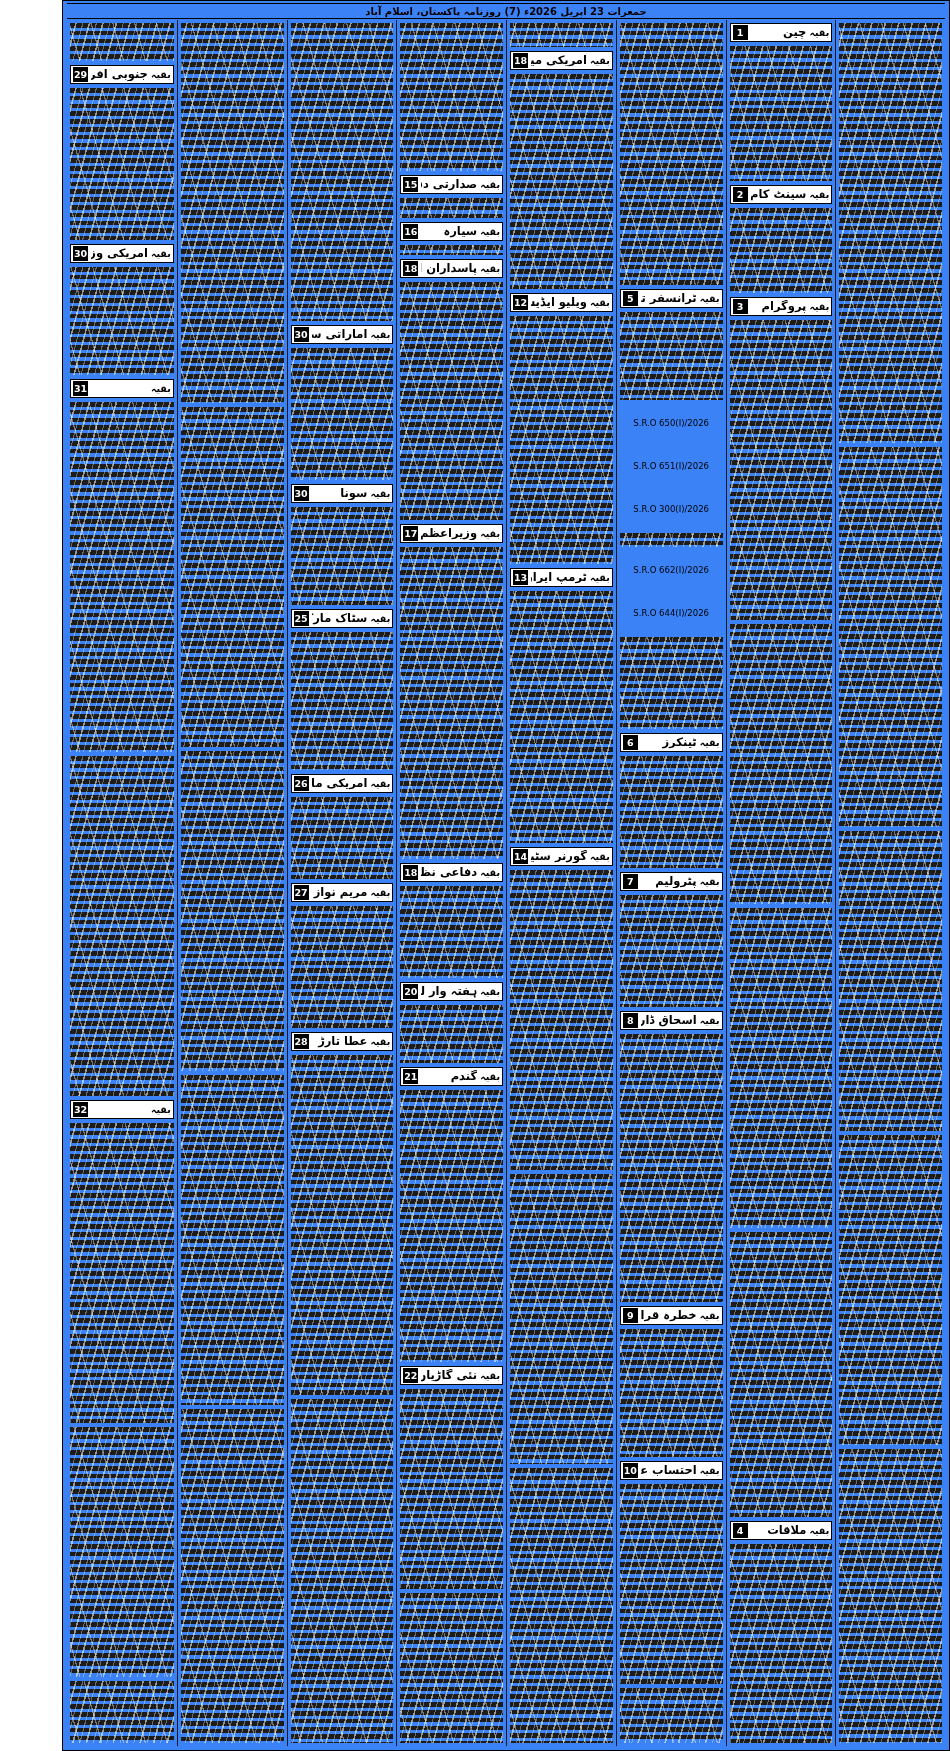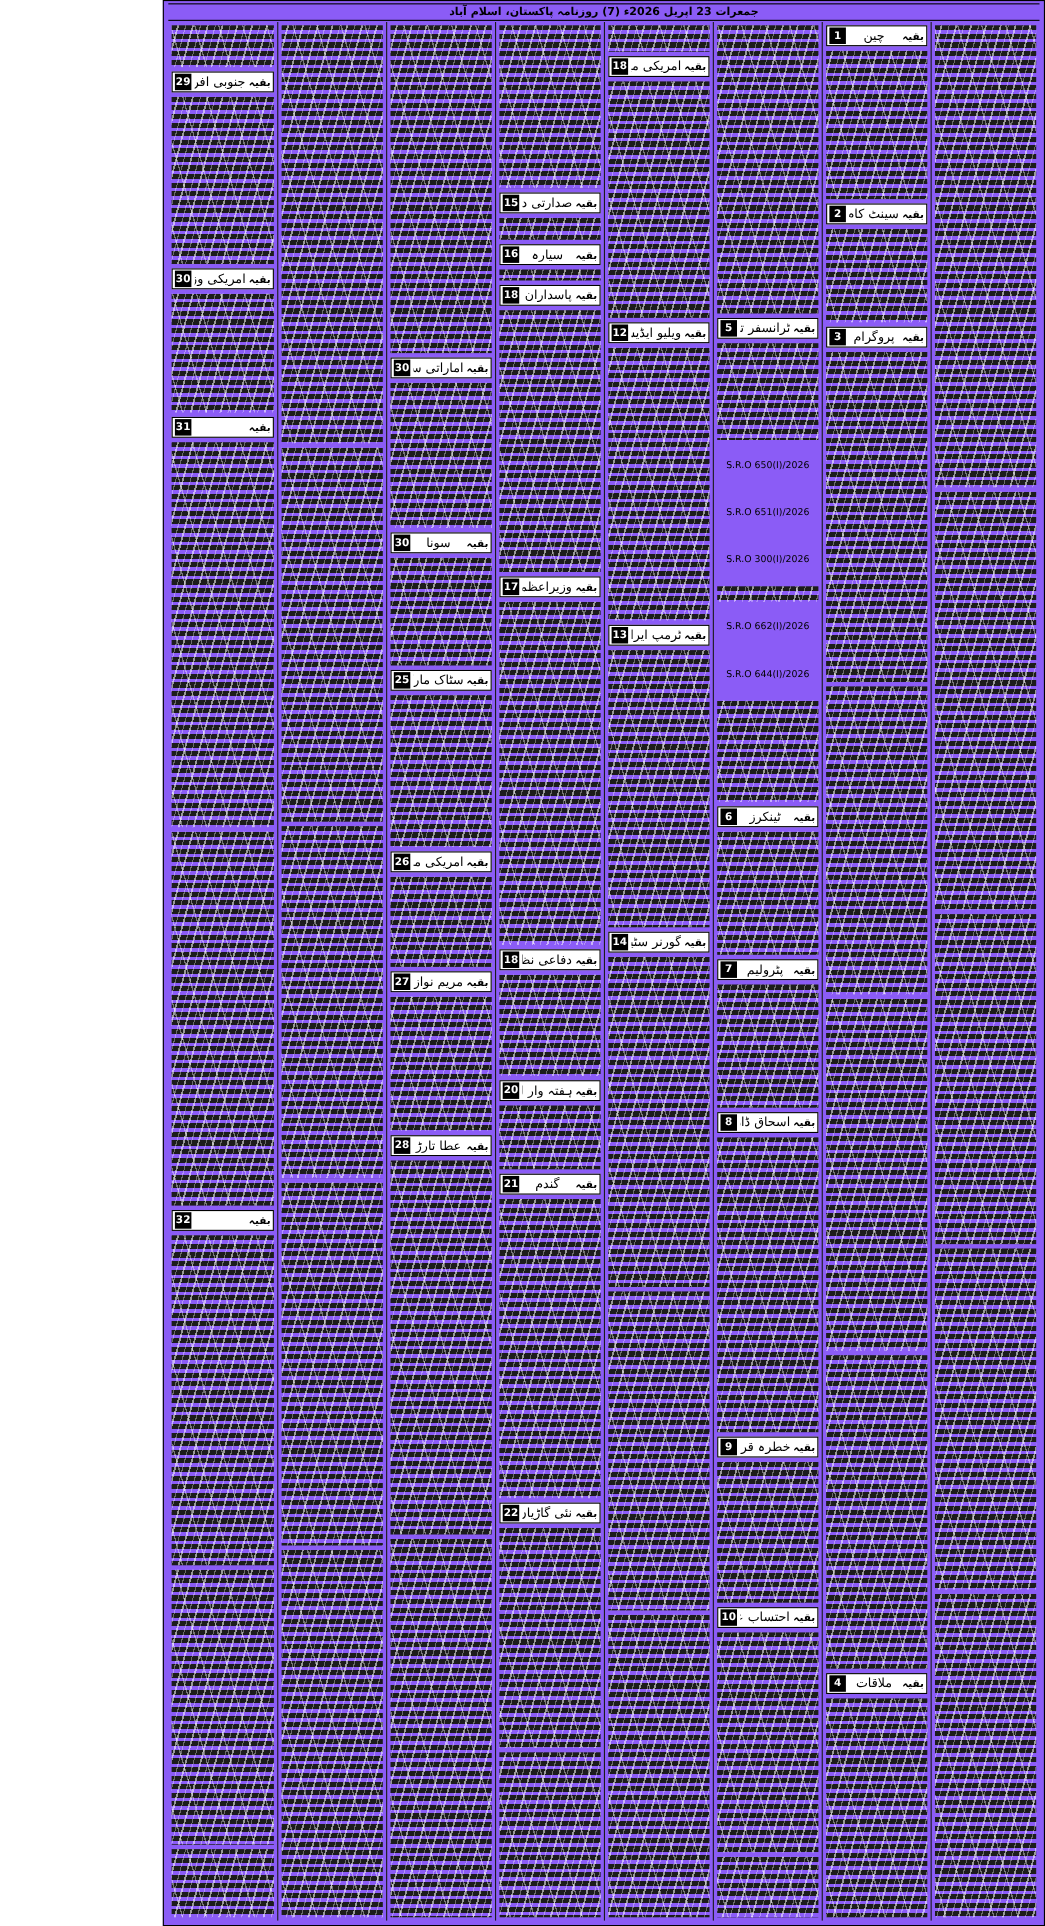--- a/index.html
+++ b/index.html
@@ -1,21 +1,21 @@
 <!DOCTYPE html>
 <html lang="ur" dir="rtl"><head>
 <meta charset="utf-8">
 <style>
   * { margin:0; padding:0; box-sizing:border-box; }
   html,body { background:#ffffff; }
   body { font-family:"DejaVu Sans", sans-serif; }
 
   .page {
-    width:802px; height:1751px;
-    background:#8b5cf6;
+    width:888px; height:1751px;
+    background:#3b82f6;
     border:1.5px solid #000;
     padding:2px 4px 3px 4px;
     position:relative;
     direction:rtl;
     overflow:hidden;
   }
 
   .masthead {
     height:16px;
     border-top:1.5px solid #000;
@@ -45,21 +45,21 @@
   .cont {
     flex:none;
     display:flex; align-items:center; gap:3px;
     border:1.5px solid #000;
     margin:2px 0;
     padding:1px 2px;
     min-height:19px;
     background:#fff;
   }
   .cont .lbl { flex:none; font-size:9.5px; font-weight:bold; color:#000;text-align:center; }
-  .cont .ttl { flex:1; text-align:center; font-size:11.5px; font-weight:normal; color:#000; line-height:1.1; white-space:nowrap; overflow:hidden; }
+  .cont .ttl { flex:1; text-align:right; font-size:11.5px; font-weight:bold; color:#000; line-height:1.1; white-space:nowrap; overflow:hidden; }
   .cont .num {
     flex:none;
     width:15px; height:15px;
     background:#000; color:#fff;
     font-size:9.5px; font-weight:bold;
     display:flex; align-items:center; justify-content:center;
     direction:ltr;
   }
 
   

